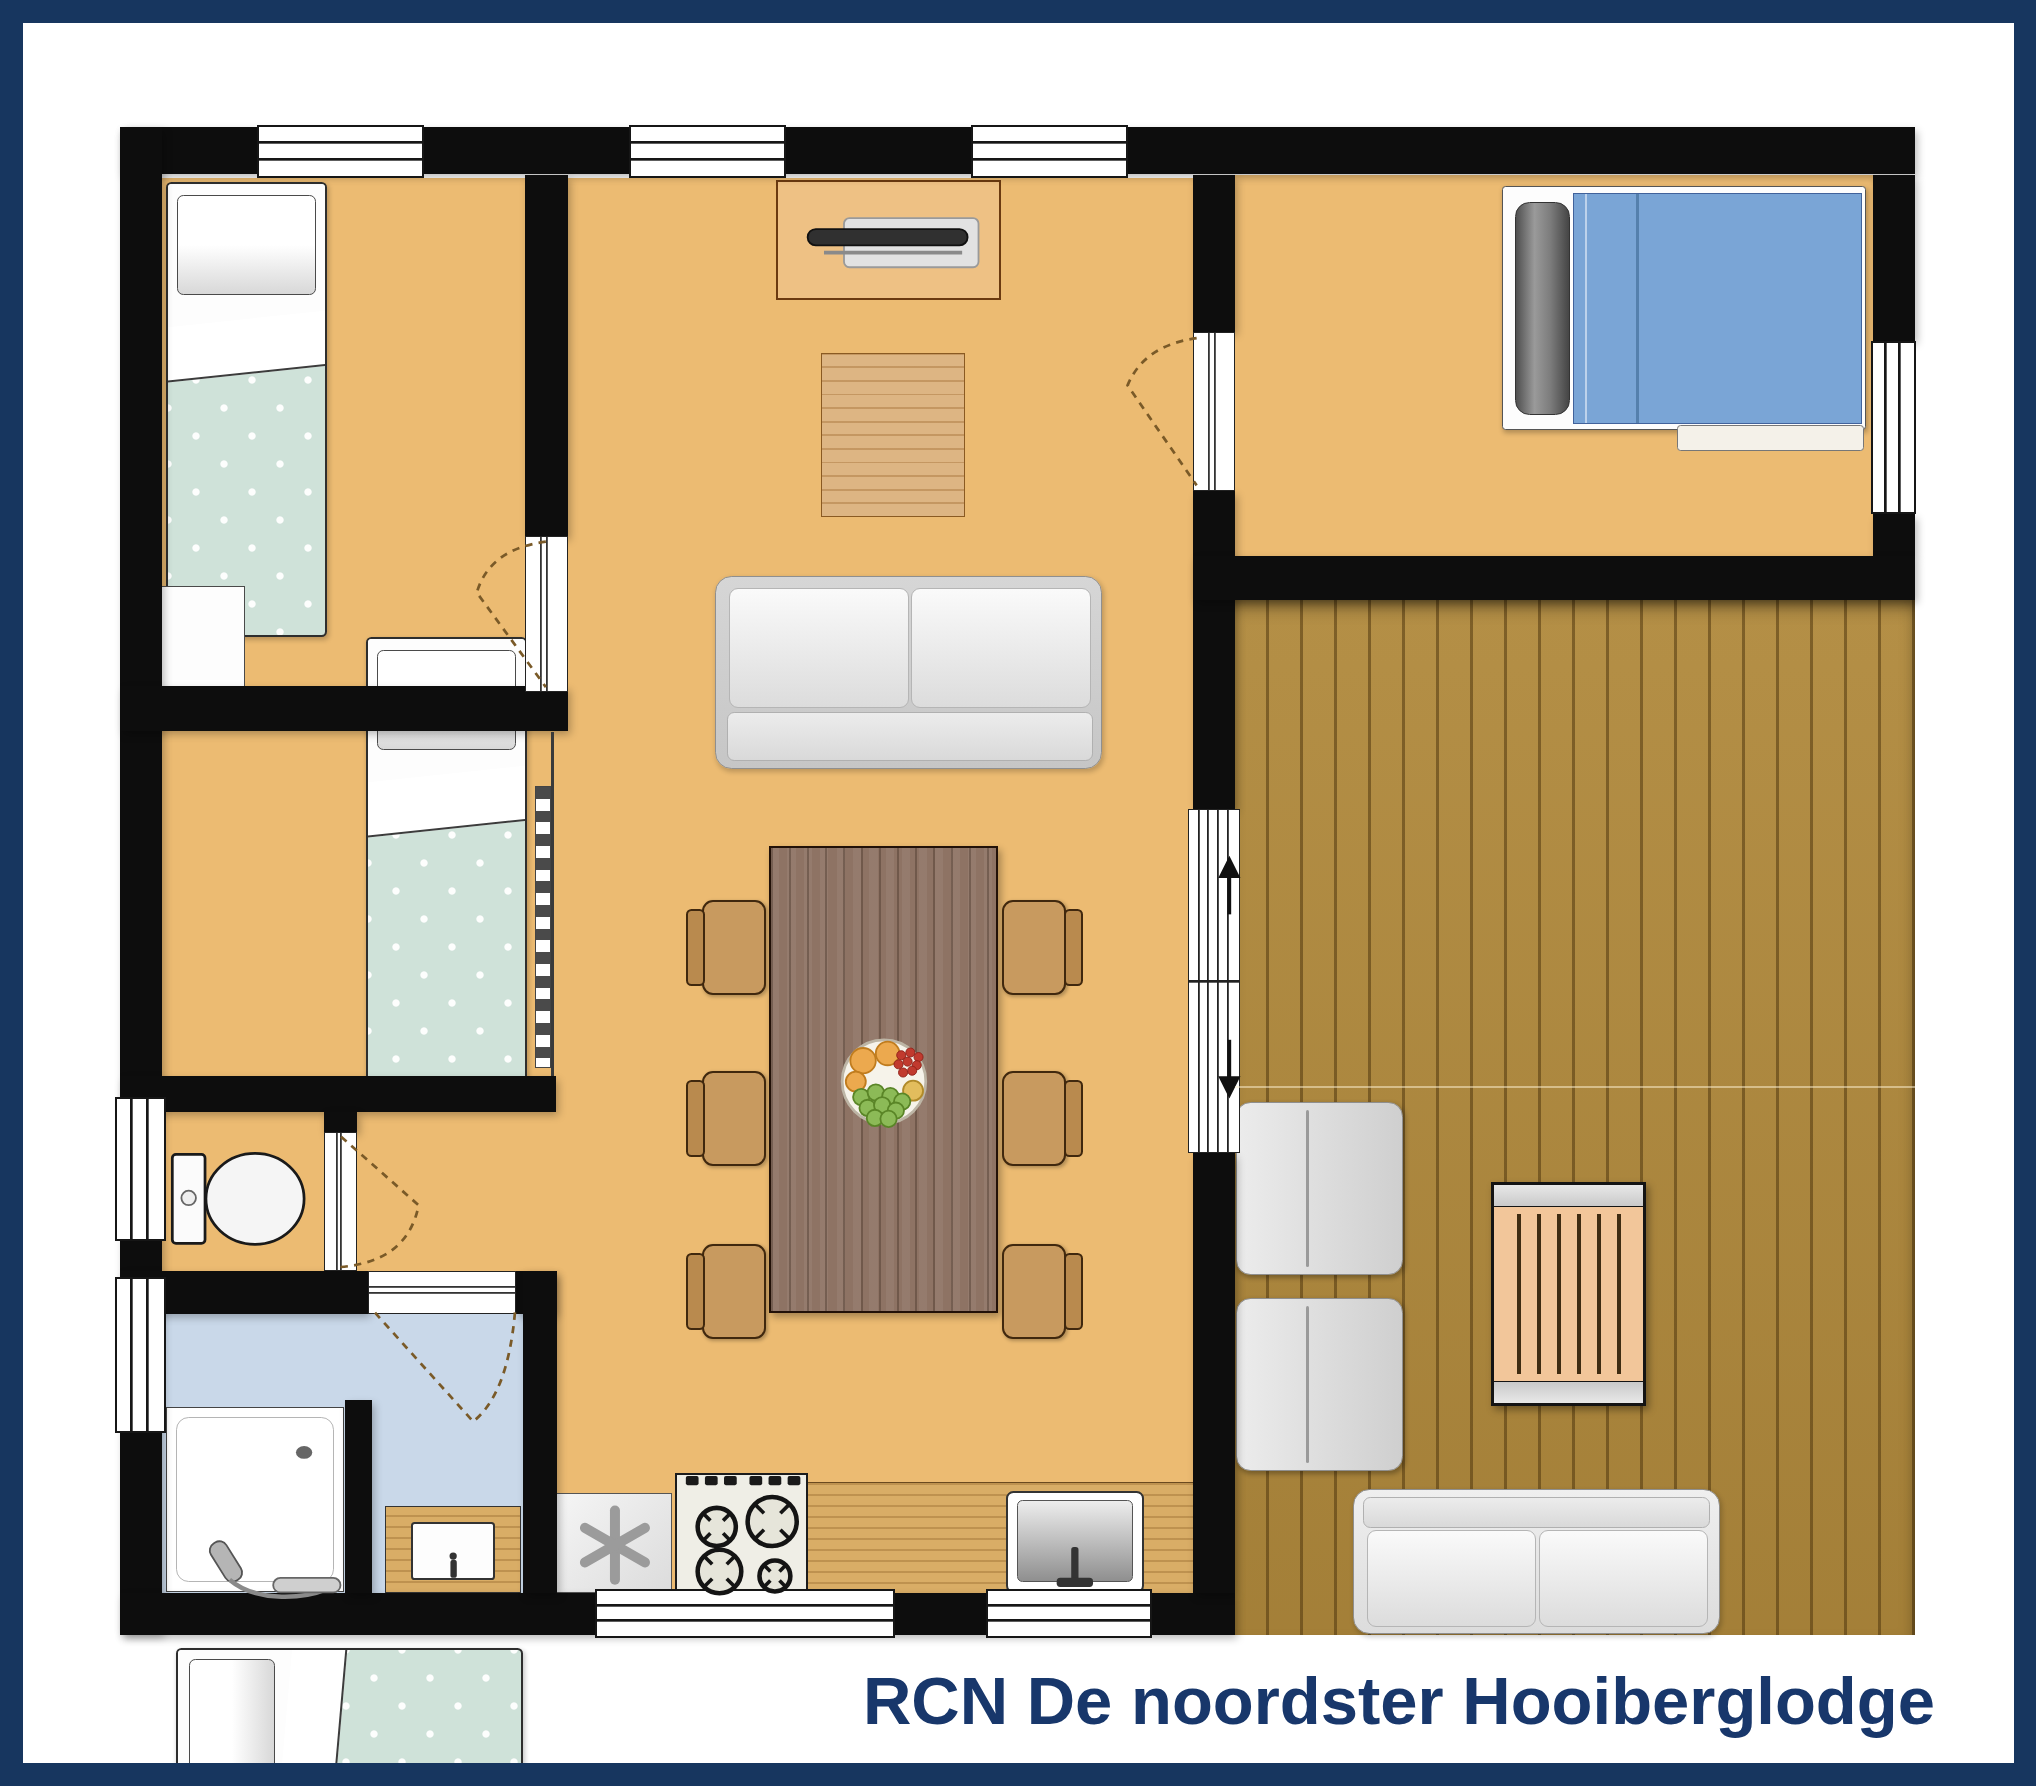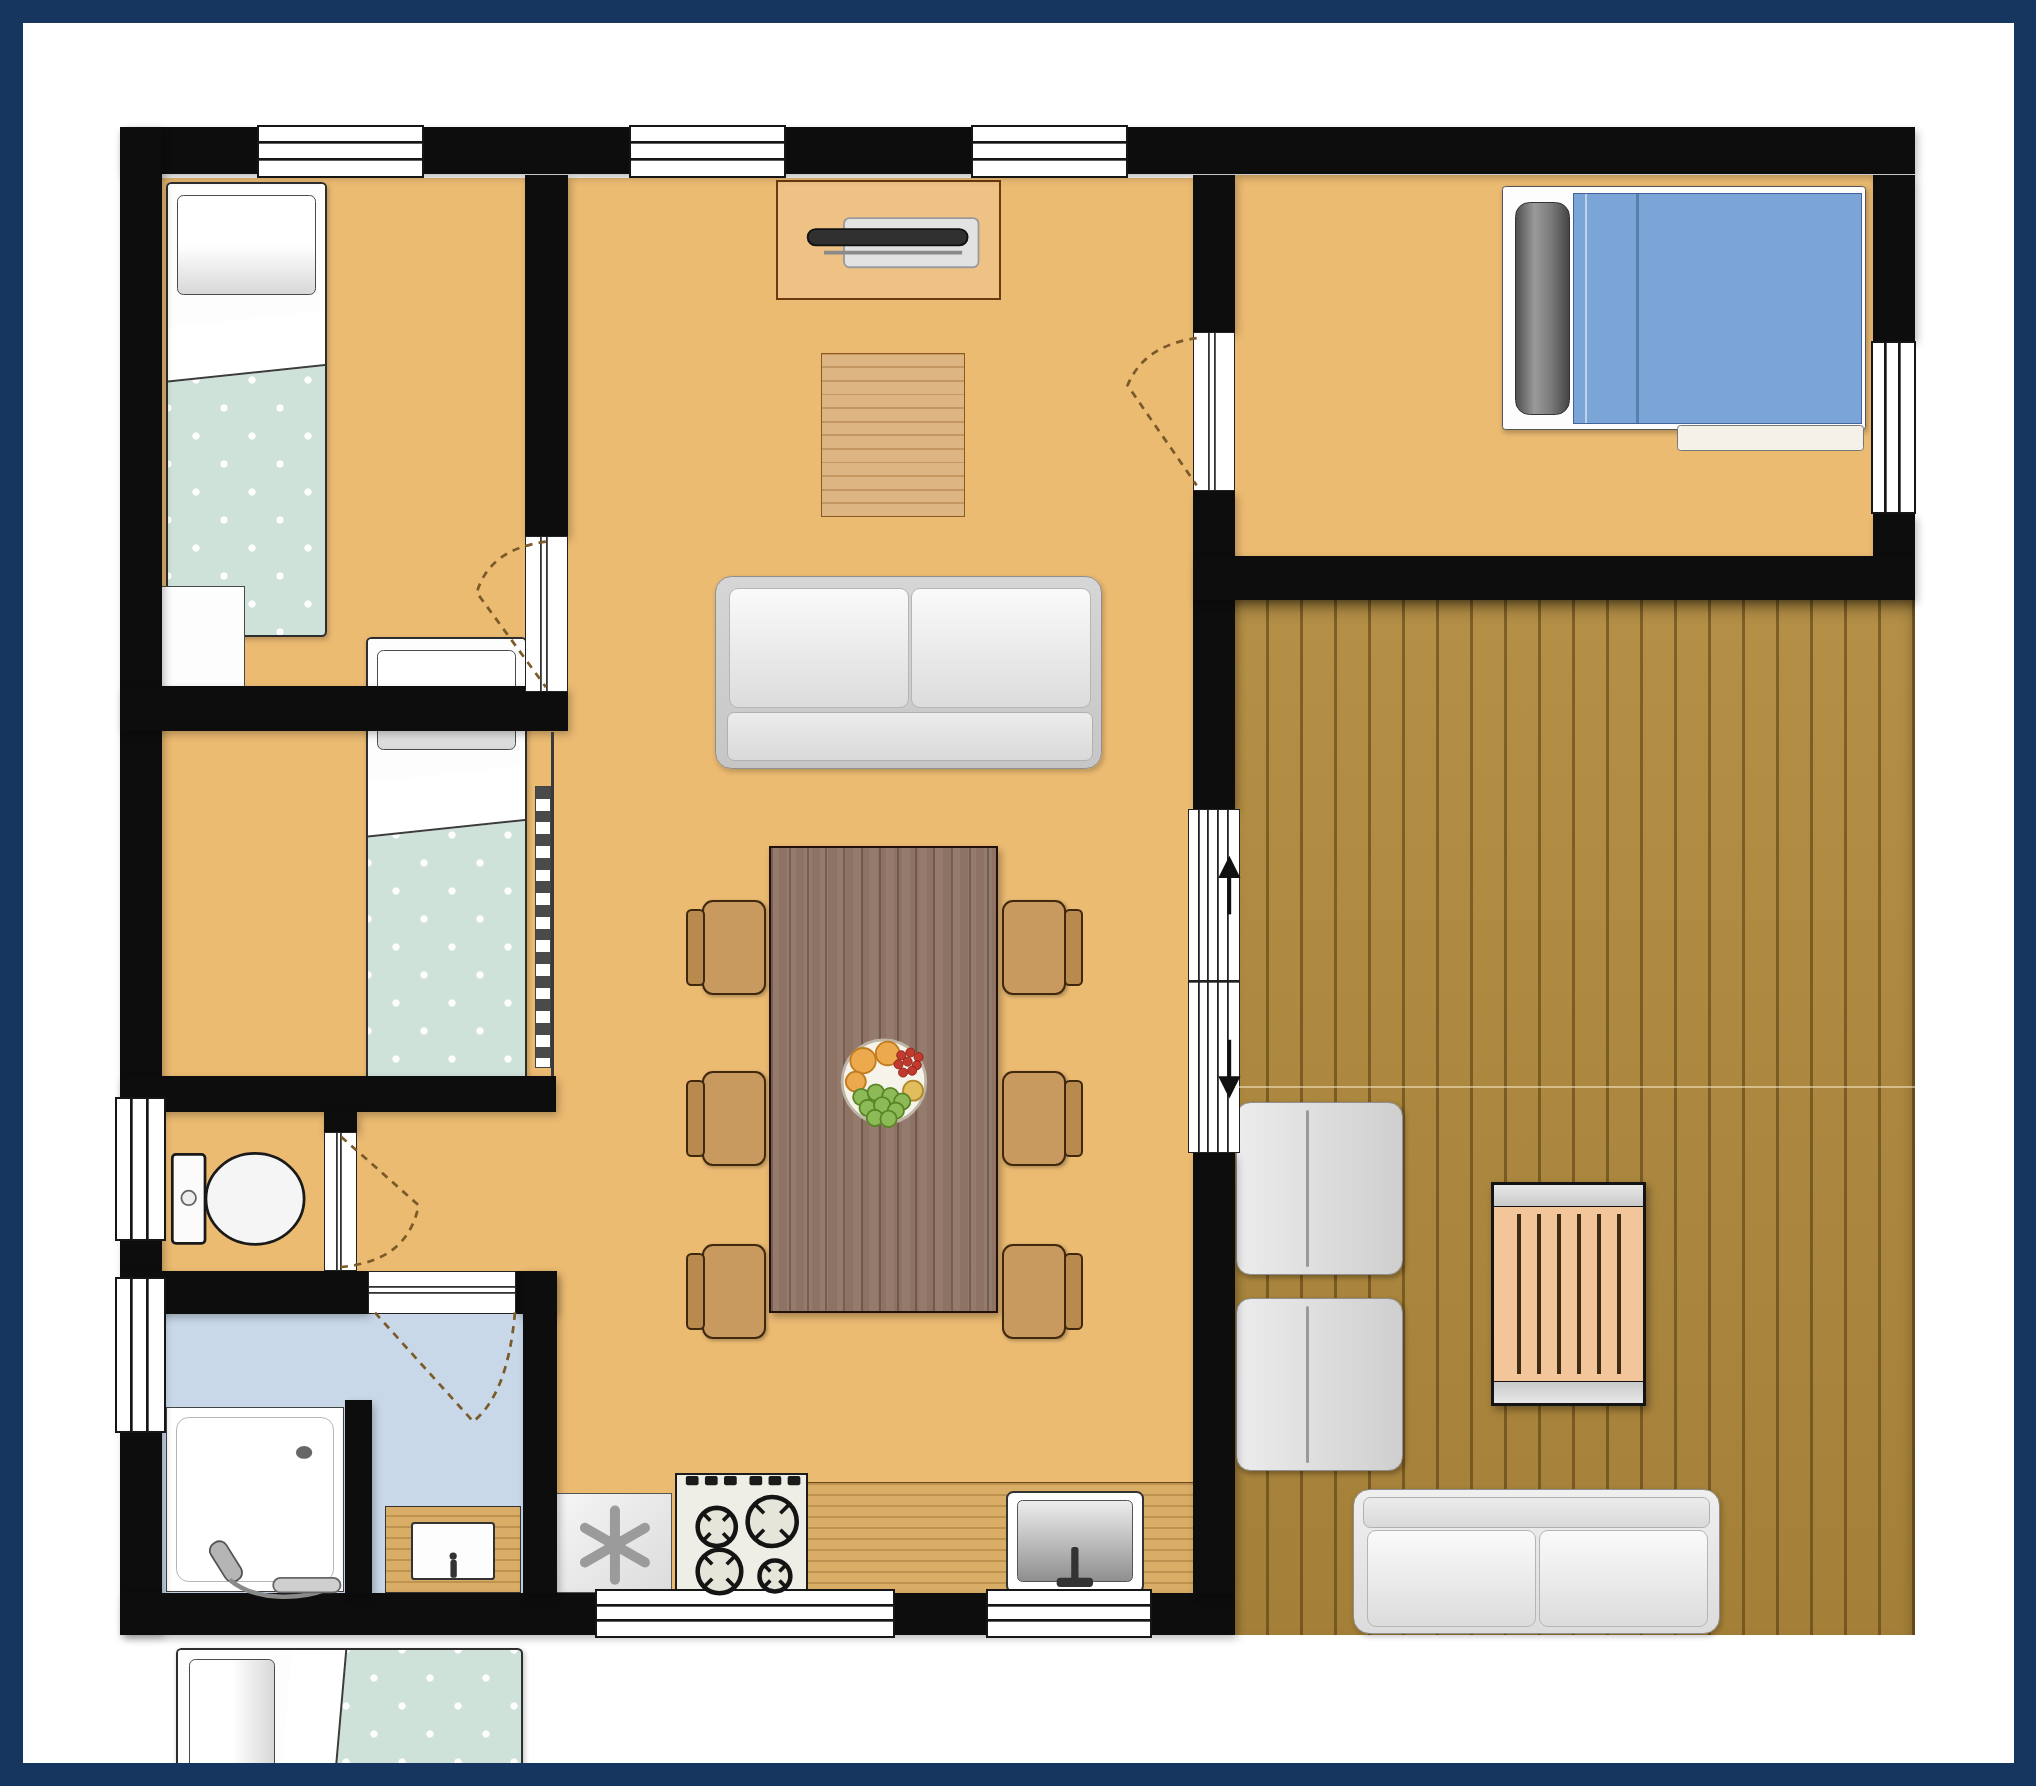--- a/index.html
+++ b/index.html
@@ -309,16 +309,17 @@
         <circle cx="992" cy="1212" r="9"></circle>
           <circle cx="954" cy="1219" r="9"></circle>
           <circle cx="970" cy="1216" r="9"></circle>
         <circle cx="985" cy="1222" r="9"></circle>
           <circle cx="962" cy="1230" r="9"></circle>
           <circle cx="977" cy="1231" r="9"></circle>
       </g>
     </g>
   </svg>
 
+  <div class="title" style="right:102px;top:1662px;">RCN De noordster Hooiberglodge</div>
 
   <div class="frame"></div>
 </div>
 
 
 </body></html>

